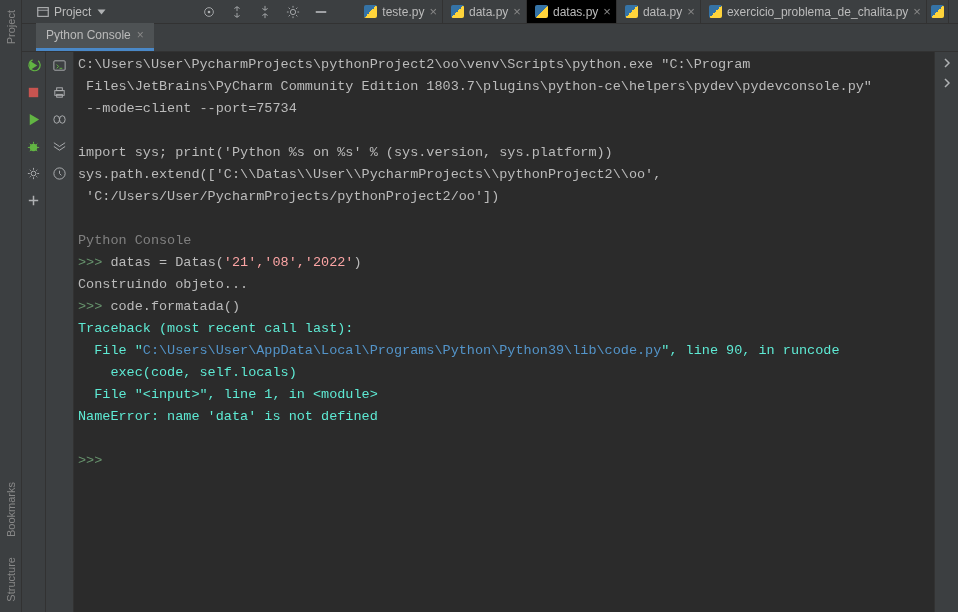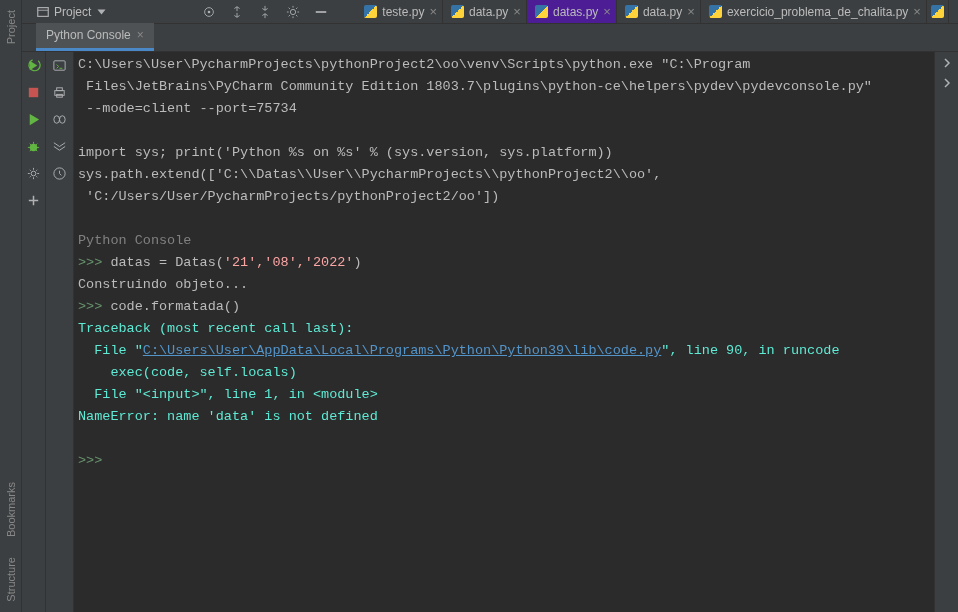--- a/index.html
+++ b/index.html
@@ -53,21 +53,21 @@
   display: flex; align-items: flex-end; height: 100%;
   margin-left: 18px;
 }
 .tab {
   display: flex; align-items: center; gap: 5px;
   height: 100%; padding: 0 5px 0 8px;
   border-right: 1px solid #323232;
   cursor: pointer;
   font-size: 12px; color: #bbbbbb;
 }
-.tab.active { background: #4c1d95; }
+.tab.active { background: #000000; }
 .tab .py-icon {
   width: 13px; height: 13px;
   background: linear-gradient(135deg, #3573a6 50%, #ffd43b 50%);
   border-radius: 2px;
 }
 .tab .close { color: #888; font-size: 13px; cursor: pointer; }
 .tool-tabs {
   height: 28px; background: #3c3f41;
   border-bottom: 1px solid #323232;
   display: flex; align-items: flex-end;
@@ -109,21 +109,21 @@
 .right-fold {
   width: 24px; background: #3c3f41;
   border-left: 1px solid #323232;
   display: flex; flex-direction: column; align-items: center;
   padding-top: 6px; gap: 10px;
 }
 .chev { width: 10px; height: 10px; fill: #afb1b3; cursor: pointer; }
 .c-str { color: #fca5a5; }
 .c-prompt { color: #67936d; }
 .c-err { color: #5eead4; }
-.c-link { color: #5394c9; text-decoration: underline; cursor: pointer; }
+.c-link { color: #5394c9; cursor: pointer; }
 .c-dim { color: #808080; }
 .triangle {
   width: 0; height: 0; border-left: 5px solid #afb1b3;
   border-top: 4px solid transparent; border-bottom: 4px solid transparent;
 }
 </style>
 </head>
 <body>
 
 <div class="left-gutter">

